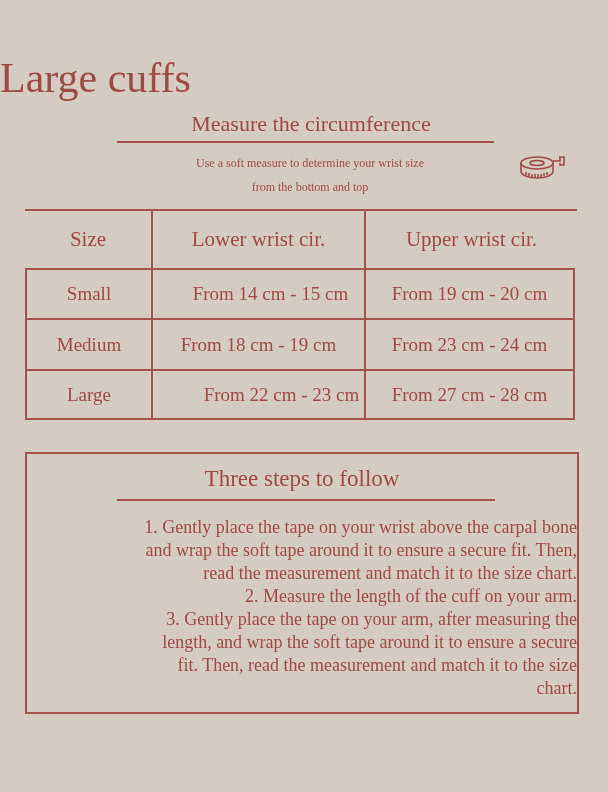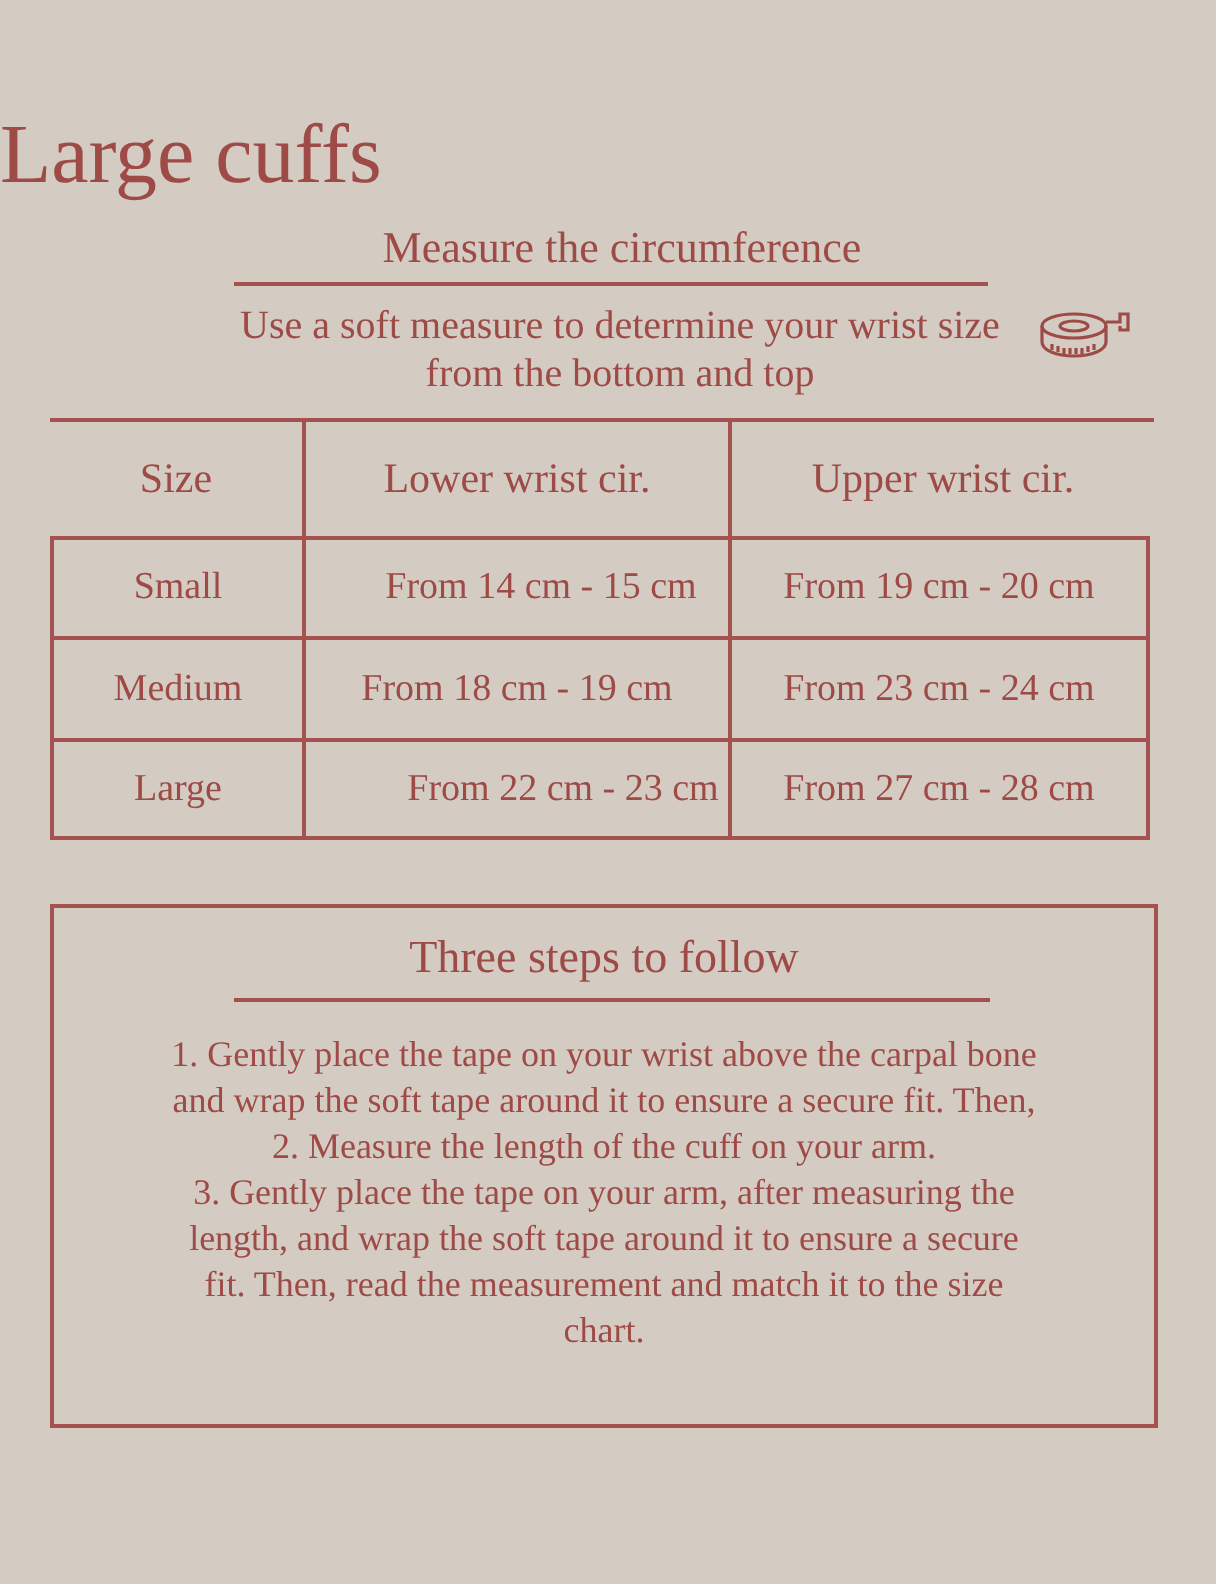--- a/index.html
+++ b/index.html
@@ -43,21 +43,21 @@
     left: 117px;
     top: 141px;
     width: 377px;
   }
   .intro {
     position: absolute;
     left: 60px;
     width: 500px;
     top: 151px;
     text-align: center;
-    font-size: 20px;
+    font-size: 12px;
     line-height: 24px;
   }
   .intro-icon {
     position: absolute;
     left: 517px;
     top: 152px;
     width: 50px;
     height: 30px;
   }
   .size-table {
@@ -103,21 +103,21 @@
   .rule-steps {
     left: 90px;
     top: 45px;
     width: 378px;
   }
   .steps-text {
     position: absolute;
     left: 0;
     width: 550px;
     top: 62px;
-    text-align: center;
+    text-align: right;
     font-size: 18px;
     line-height: 23px;
   }
   .steps-text .line {
     display: block;
     white-space: nowrap;
   }
 </style>
 </head>
 <body>
@@ -167,19 +167,20 @@
   <div class="cell" style="left:128px; top:162px; width:211px; height:47px;margin-left:23px;">From 22 cm - 23 cm</div>
   <div class="cell" style="left:341px; top:162px; width:207px; height:47px;">From 27 cm - 28 cm</div>
 </div>
 
 <div class="steps-box">
   <div class="steps-title">Three steps to follow</div>
   <div class="rule rule-steps"></div>
   <div class="steps-text">
     <span class="line">1. Gently place the tape on your wrist above the carpal bone</span>
     <span class="line">and wrap the soft tape around it to ensure a secure fit. Then,</span>
+    <span class="line">read the measurement and match it to the size chart.</span>
     <span class="line">2. Measure the length of the cuff on your arm.</span>
     <span class="line">3. Gently place the tape on your arm, after measuring the</span>
     <span class="line">length, and wrap the soft tape around it to ensure a secure</span>
     <span class="line">fit. Then, read the measurement and match it to the size</span>
     <span class="line">chart.</span>
   </div>
 </div>
 
 </body></html>

